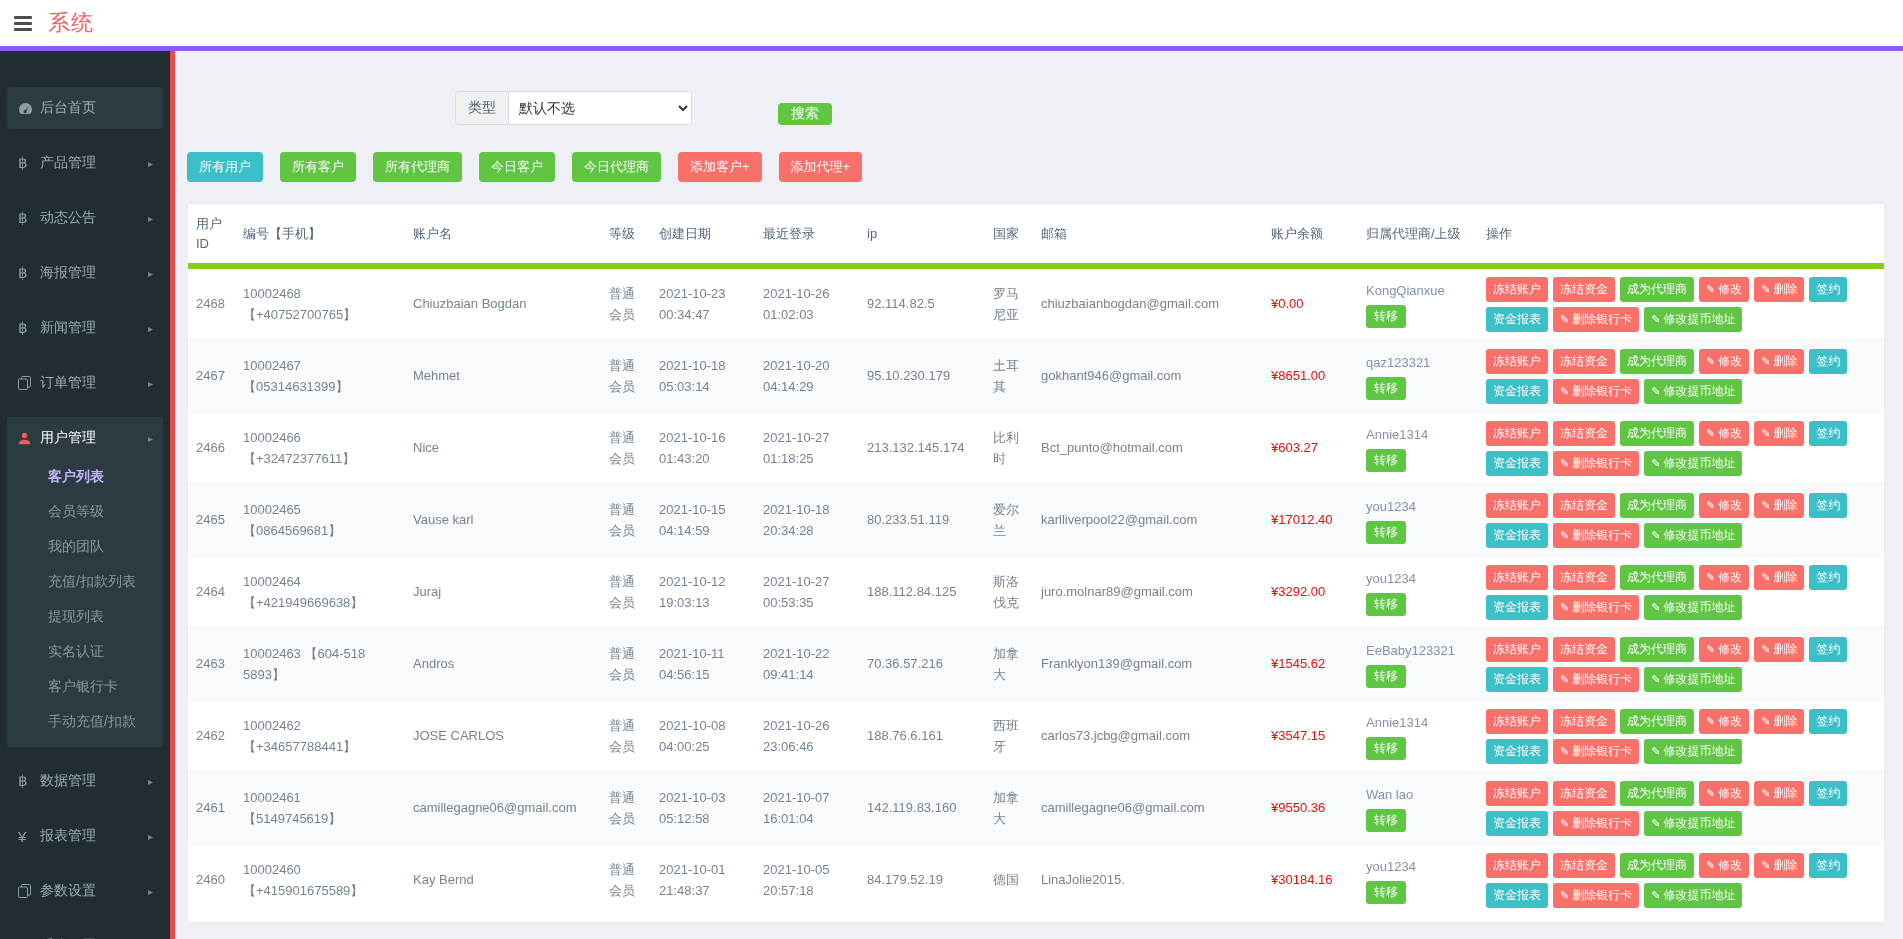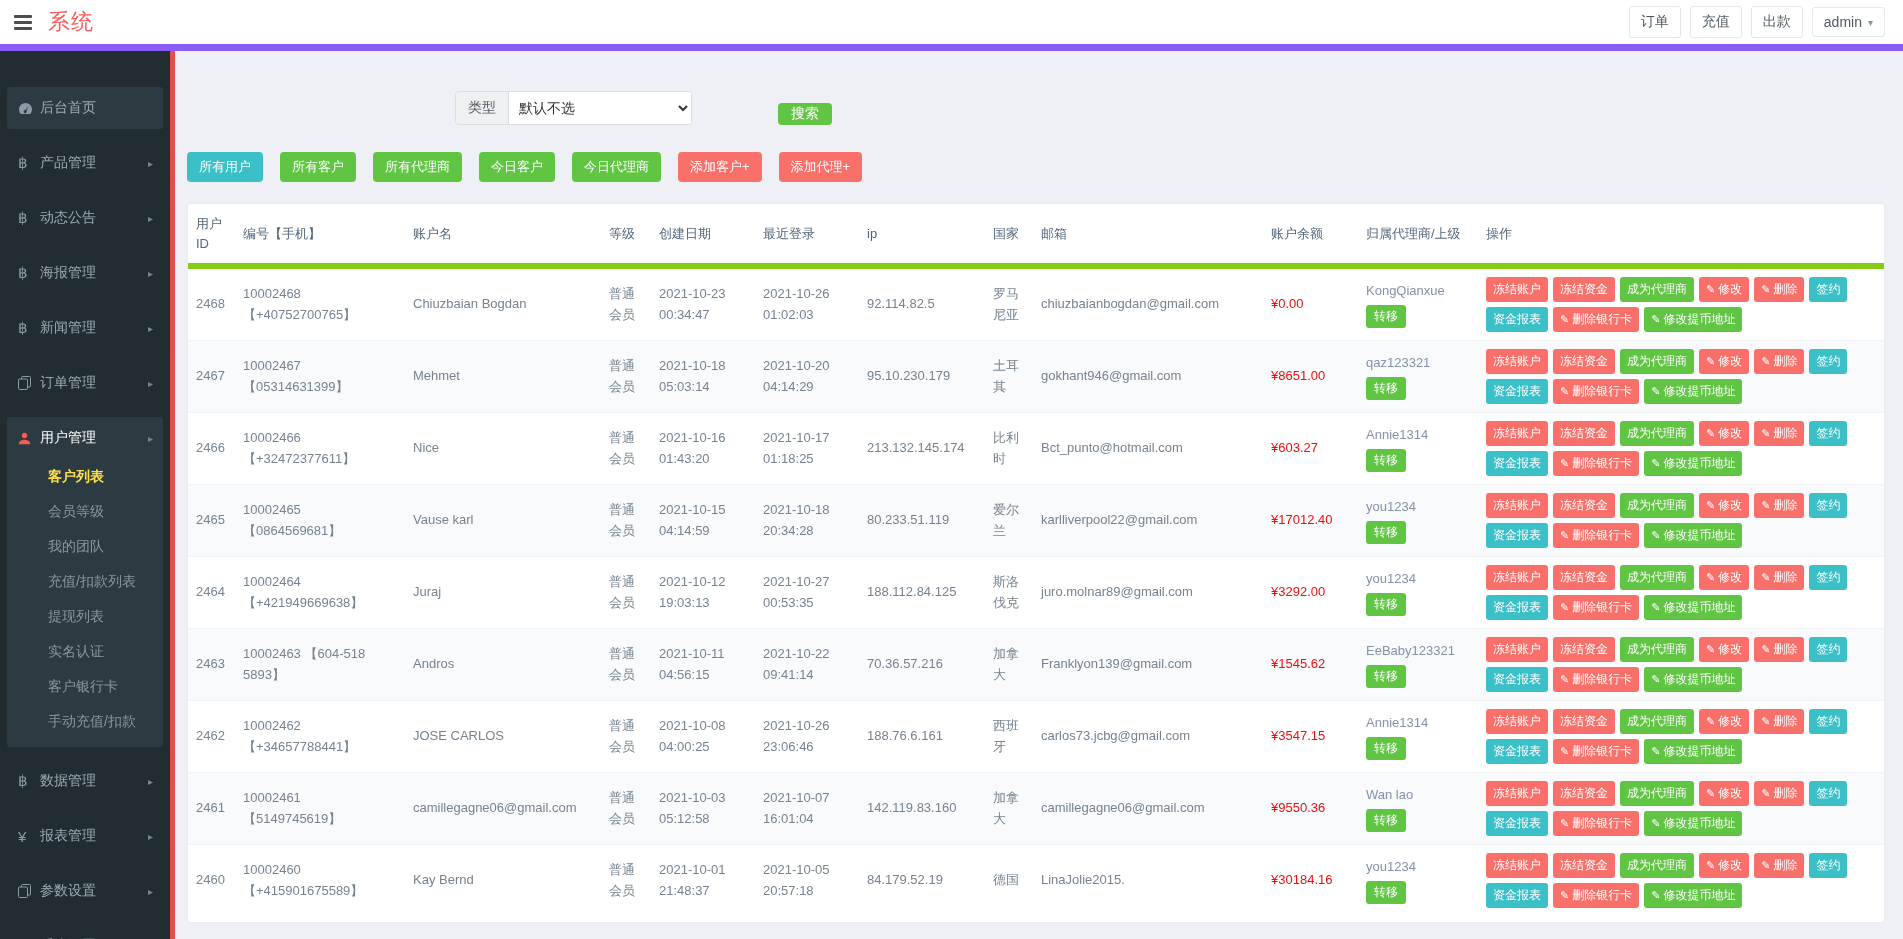--- a/index.html
+++ b/index.html
@@ -1,20 +1,20 @@
 <!DOCTYPE html>
 <html><head>
 <meta charset="utf-8">
 <style>
   * { box-sizing: border-box; margin: 0; padding: 0; }
   html,body { width:1903px; height:939px; overflow:hidden; }
   body { font-family:"Liberation Sans","DejaVu Sans",sans-serif; background:#eef0f5; color:#76838f; }
 
   
-  .topbar { height:51px; background:#fff; display:flex; align-items:center; border-bottom:7px solid #8b5cf6; position:relative; z-index:5; }
+  .topbar { height:51px; background:#fff; display:flex; align-items:center; border-bottom:5px solid #8b5cf6; position:relative; z-index:5; }
   .hamburger { width:46px; height:51px; display:flex; flex-direction:column; justify-content:center; align-items:center; gap:3px; cursor:pointer; }
   .hamburger i { display:block; width:18px; height:3px; background:#4d4d4d; border-radius:1px; }
   .brand { color:#fa5a5a; font-size:22px; margin-left:2px; letter-spacing:1px; }
   .topbar-right { margin-left:auto; display:flex; align-items:center; gap:9px; padding-right:18px; }
   .hbtn { background:#fff; border:1px solid #e4e7eb; border-radius:3px; padding:6px 11px; font-size:14px; color:#515a62; cursor:pointer; }
   .hbtn.user { display:flex; align-items:center; gap:6px; }
   .hbtn .caret { font-size:10px; color:#8a939b; }
 
   
   .layout { display:flex; height:888px; }
@@ -25,21 +25,21 @@
   
   .side-item { height:42px; margin:0 7px 13px 7px; display:flex; align-items:center; padding:0 10px 0 11px; color:#9aabb3; font-size:14px; border-radius:3px; cursor:pointer; }
   .side-item.boxed { background:#2c3b41; }
   .side-item .ic { width:22px; flex:none; display:flex; align-items:center; color:#8b9ca4; font-size:14px; }
   .side-item .arrow { margin-left:auto; font-size:10px; color:#76868e; }
   .side-group { background:#2c3b41; border-radius:3px; margin:0 7px 13px 7px; padding-bottom:8px; }
   .side-group .side-item { margin:0; background:transparent; }
   .side-group .side-item .lbl { color:#fff; }
   .side-group .side-item .ic { color:#f45b5b; }
   .sub-item { height:35px; line-height:35px; padding-left:41px; font-size:14px; color:#8a979e; cursor:pointer; }
-  .sub-item.active { color:#fde047; font-weight:bold; }
+  .sub-item.active { color:#c4b5fd; font-weight:bold; }
 
   
   .filters { display:flex; align-items:flex-end; margin:40px 0 0 280px; }
   .igroup { display:flex; height:34px; border:1px solid #d9dde2; border-radius:4px; background:#fff; overflow:hidden; }
   .iglabel { background:#eef0f2; border-right:1px solid #d9dde2; padding:0 12px; font-size:14px; color:#555e66; display:flex; align-items:center; }
   .igselect { border:none; outline:none; width:182px; padding:0 6px; font-size:14px; color:#333; background:#fff; }
   .iginput { border:none; outline:none; width:312px; padding:0 11px; font-size:14px; color:#333; }
   .iginput::placeholder { color:#b9c0c9; }
   .gap1 { width:64px; } .gap2 { width:22px; }
   .btn-search { height:22px; padding:0 13px; border:none; border-radius:4px; background:#61c544; color:#fff; font-size:14px; cursor:pointer; }
@@ -69,31 +69,20 @@
 </head>
 <body>
 
 <div class="topbar">
   <div class="hamburger">
       <i></i>
       <i></i>
       <i></i>
     </div>
   <div class="brand">系统</div>
-  <div class="topbar-right">
-    <div id="topnav" style="display:flex;gap:9px;">
-        <button class="hbtn">订单</button>
-        <button class="hbtn">充值</button>
-        <button class="hbtn">出款</button>
-      </div>
-    <button class="hbtn user">
-      <span>admin</span>
-      <span class="caret">▾</span>
-    </button>
-  </div>
 </div>
 
 <div class="layout">
 
   <div class="sidebar" id="sidebar">
       <div class="side-item boxed">
         <span class="ic">
           <svg width="15" height="13" viewBox="0 0 16 14">
             <path fill="currentColor" d="M8 1a7 7 0 0 0-7 7c0 1.9.75 3.6 1.95 4.9h10.1A7 7 0 0 0 15 8a7 7 0 0 0-7-7zm3.4 3.2L9 9.3a1.7 1.7 0 1 1-1.3-.6c.12 0 .24.01.35.04l3.35-4.54z"></path>
           </svg>
@@ -315,21 +304,21 @@
                   </div>
                 </div>
               </td>
             </tr>
             <tr>
               <td>2466</td>
               <td>10002466 【+32472377611】</td>
               <td>Nice</td>
               <td>普通会员</td>
               <td>2021-10-16 01:43:20</td>
-              <td>2021-10-17 01:18:25</td>
+              <td>2021-10-27 01:18:25</td>
               <td>213.132.145.174</td>
               <td>比利时</td>
               <td>Bct_punto@hotmail.com</td>
               <td class="balance">¥603.27</td>
               <td><div class="agent-name">Annie1314</div><button class="btn-transfer">转移</button></td>
               <td>
                 <div class="actions">
                   <div class="aline">
                     <button class="abtn bg-red">冻结账户</button>
                     <button class="abtn bg-red">冻结资金</button>

